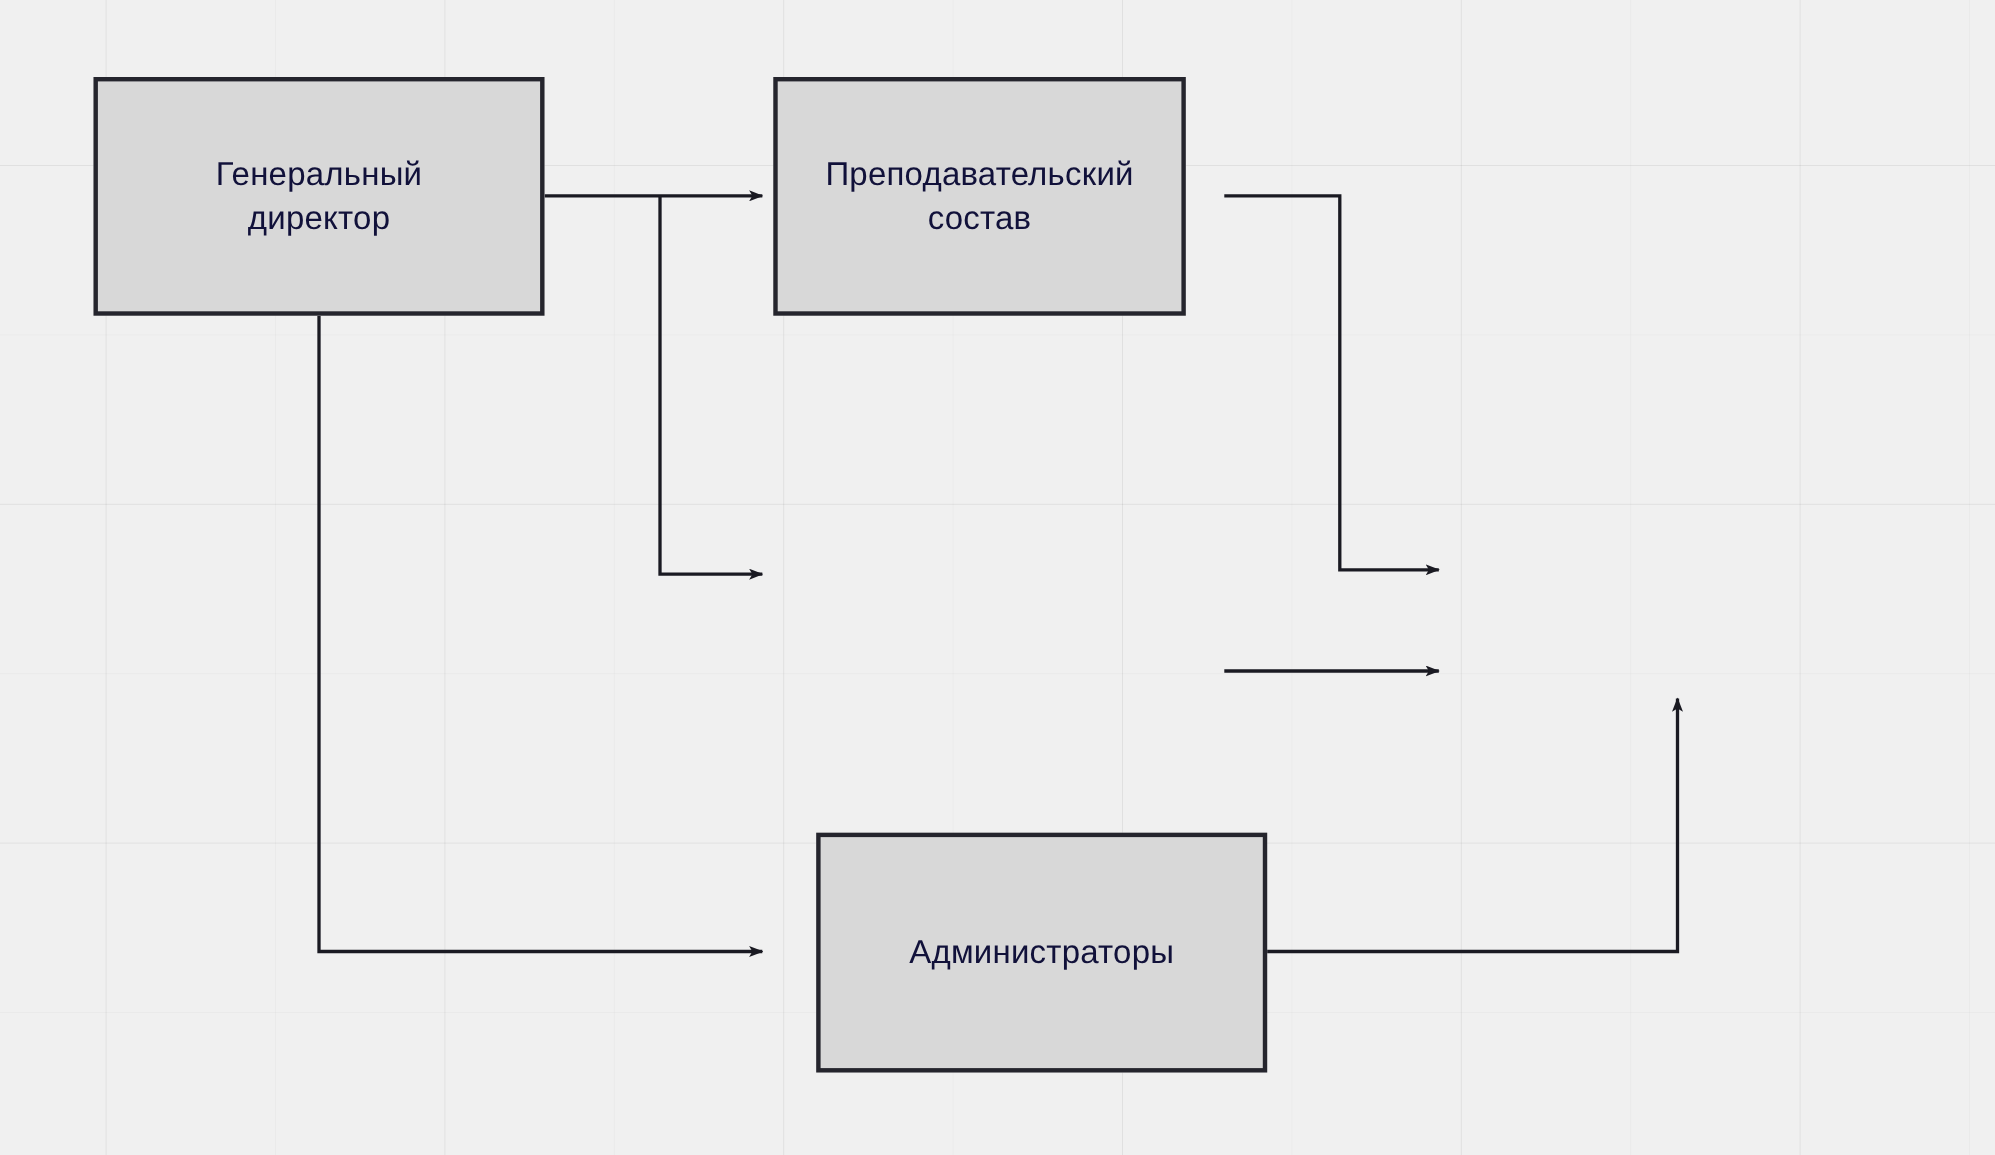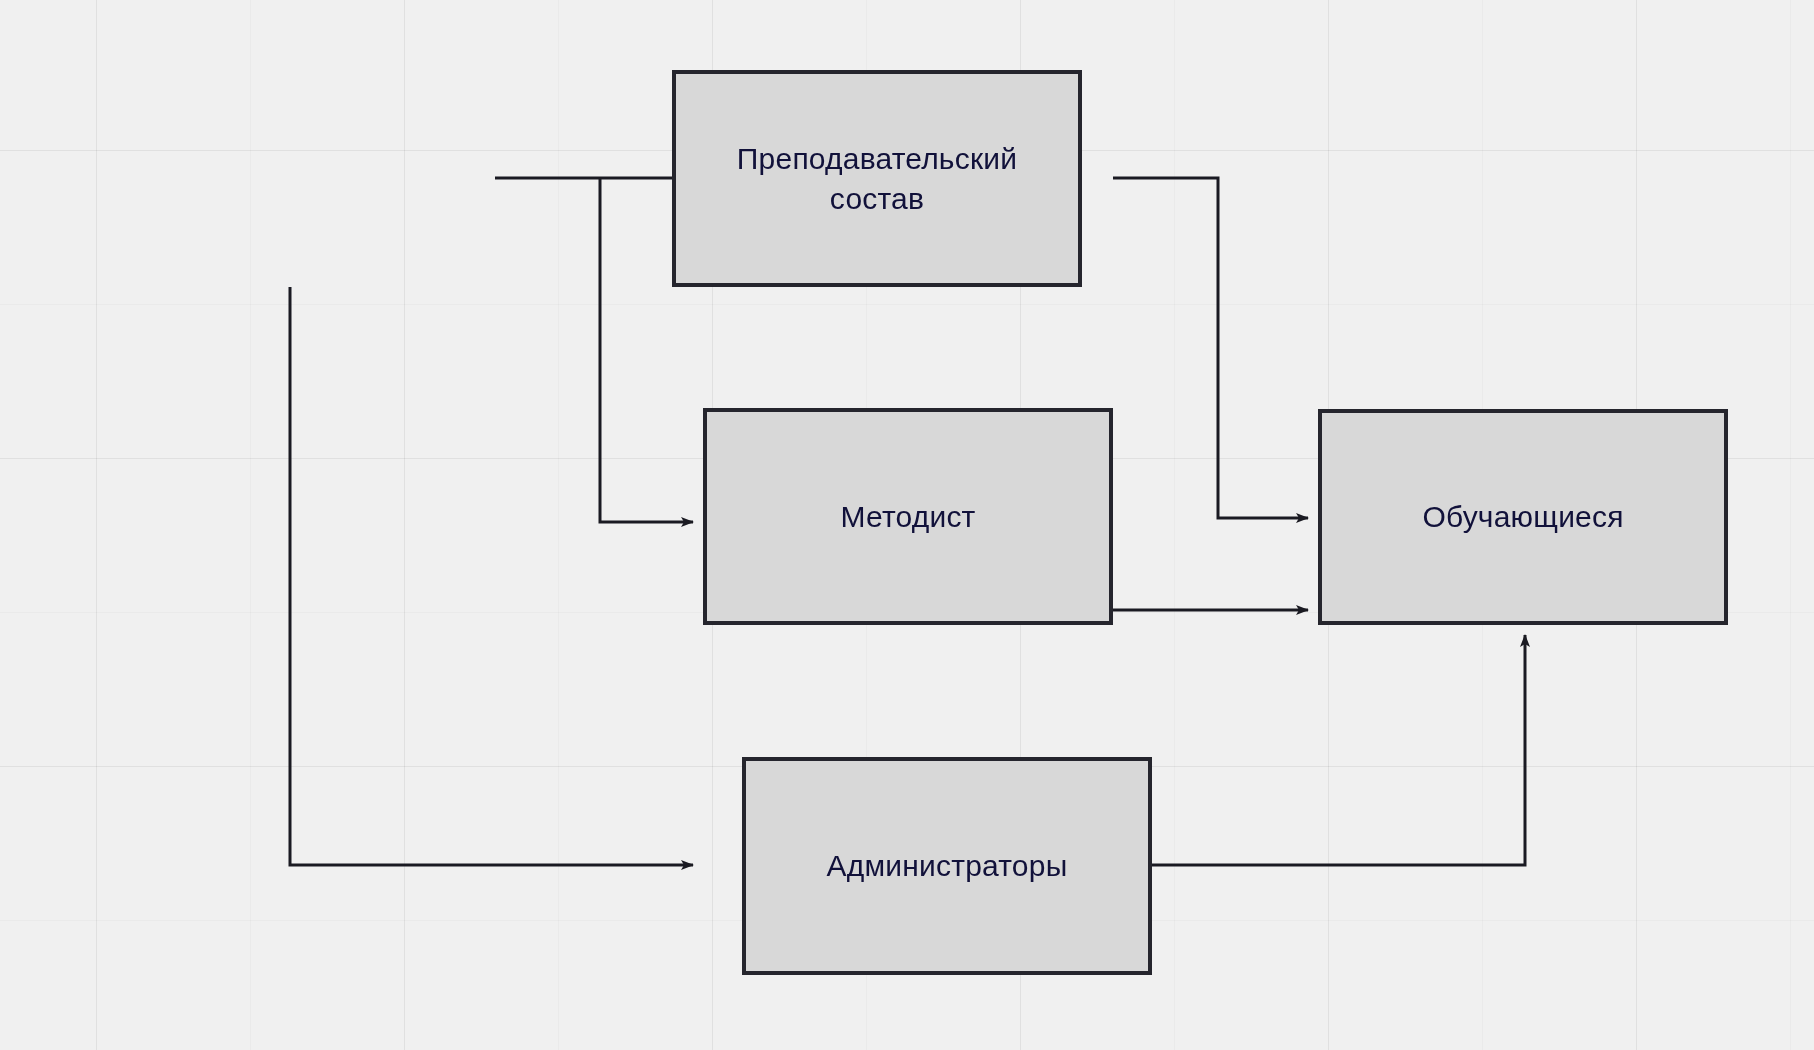--- a/index.html
+++ b/index.html
@@ -75,31 +75,29 @@
 
     <path fill="none" stroke="#1a1a22" stroke-width="3" marker-end="url(#arrowhead)" d="M 290 287 L 290 865 L 693 865"></path>
 
     <path fill="none" stroke="#1a1a22" stroke-width="3" marker-end="url(#arrowhead)" d="M 1113 178 L 1218 178 L 1218 518 L 1308 518"></path>
 
     <path fill="none" stroke="#1a1a22" stroke-width="3" marker-end="url(#arrowhead)" d="M 1113 610 L 1308 610"></path>
 
     <path fill="none" stroke="#1a1a22" stroke-width="3" marker-end="url(#arrowhead)" d="M 1113 865 L 1525 865 L 1525 635"></path>
   </svg>
 
+  <div class="node" id="node-director" style="left: 85px; top: 70px; width: 410px; height: 217px; background: rgb(216, 216, 216); border-color: rgb(37, 37, 45); color: rgb(17, 17, 58);">
+    <span class="node-label">Генеральный
+директор</span>
+  </div>
 
-  <div class="node" id="node-teachers" style="left: 672px; top: 70px; width: 410px; height: 217px; background: rgb(216, 216, 216); border-color: rgb(37, 37, 45); color: rgb(17, 17, 58);">
+  <div class="node" id="node-teachers" style="left: 703px; top: 70px; width: 375px; height: 217px; background: rgb(216, 216, 216); border-color: rgb(37, 37, 45); color: rgb(17, 17, 58);">
     <span class="node-label">Преподавательский
 состав</span>
   </div>
 
-  <div class="node" id="node-methodist" style="left: 703px; top: 408px; width: 410px; height: 217px; background: rgb(216, 216, 216); border-color: rgb(37, 37, 45); color: rgb(17, 17, 58);">
-    <span class="node-label">Методист</span>
-  </div>
 
   <div class="node" id="node-administrators" style="left: 742px; top: 757px; width: 410px; height: 218px; background: rgb(216, 216, 216); border-color: rgb(37, 37, 45); color: rgb(17, 17, 58);">
     <span class="node-label">Администраторы</span>
   </div>
 
-  <div class="node" id="node-students" style="left: 1318px; top: 409px; width: 410px; height: 216px; background: rgb(216, 216, 216); border-color: rgb(37, 37, 45); color: rgb(17, 17, 58);">
-    <span class="node-label">Обучающиеся</span>
-  </div>
 
 </div>
 
 </body></html>

